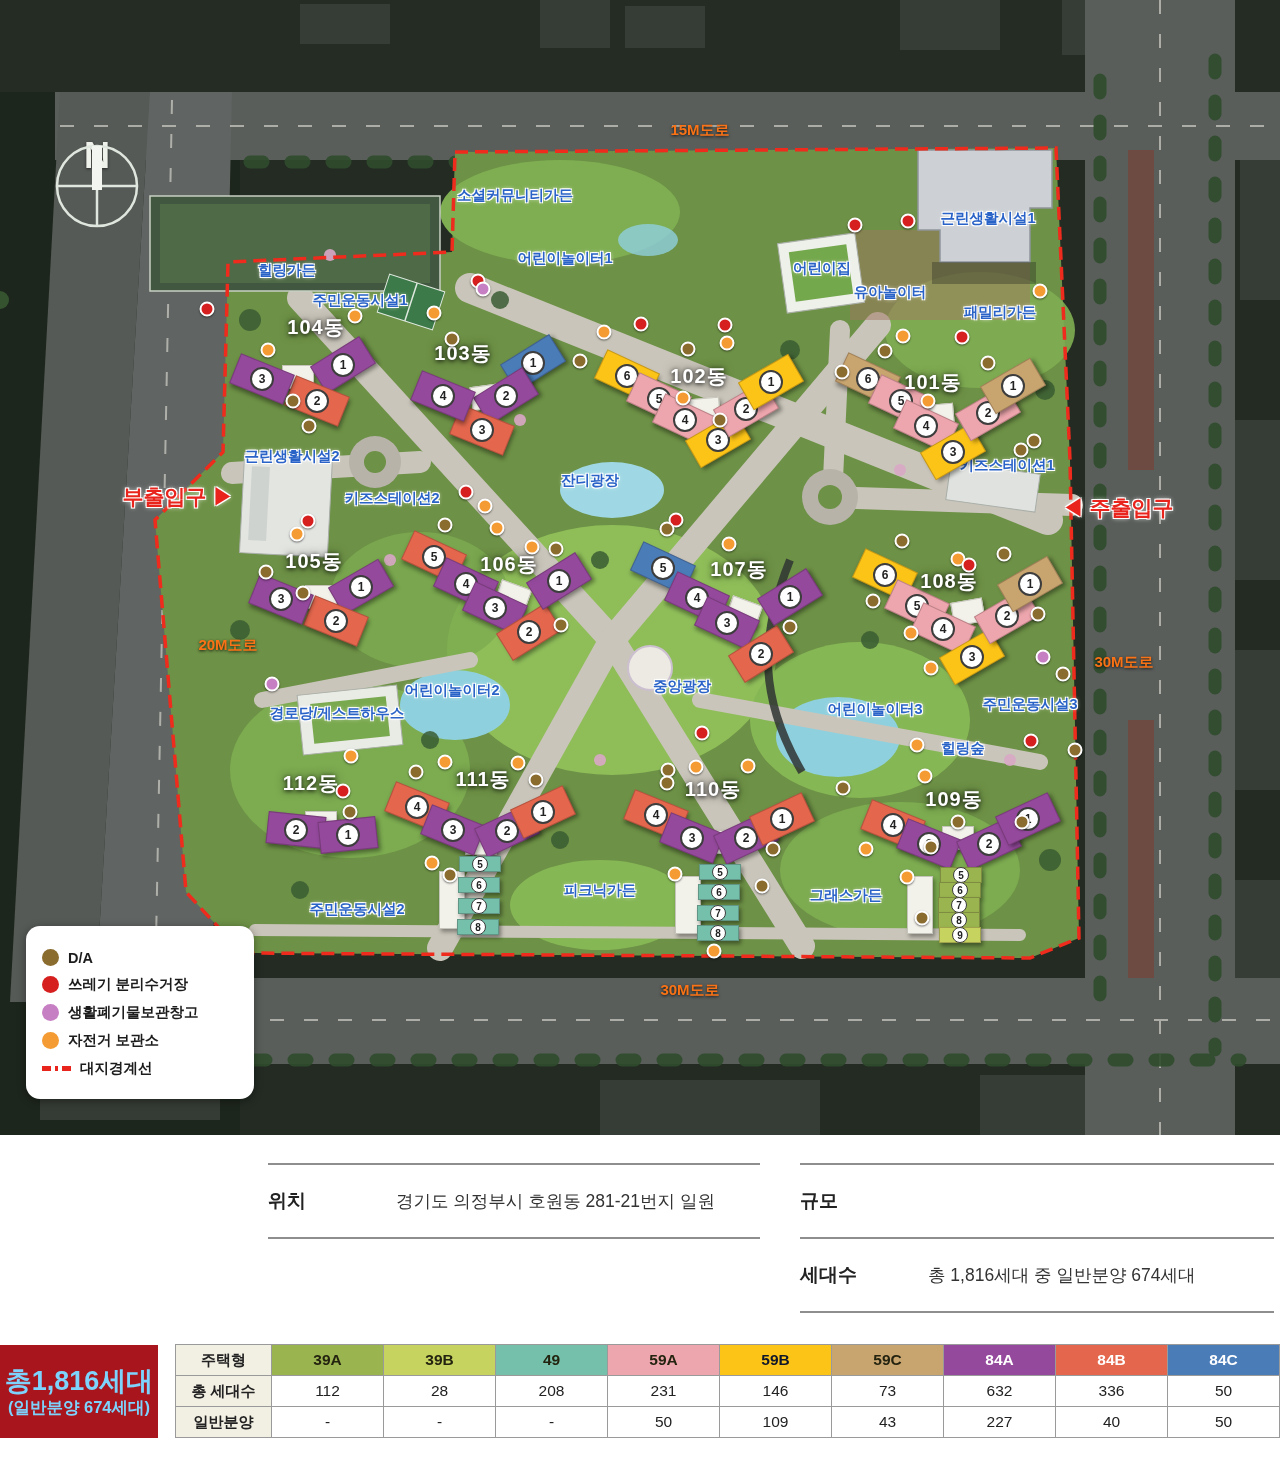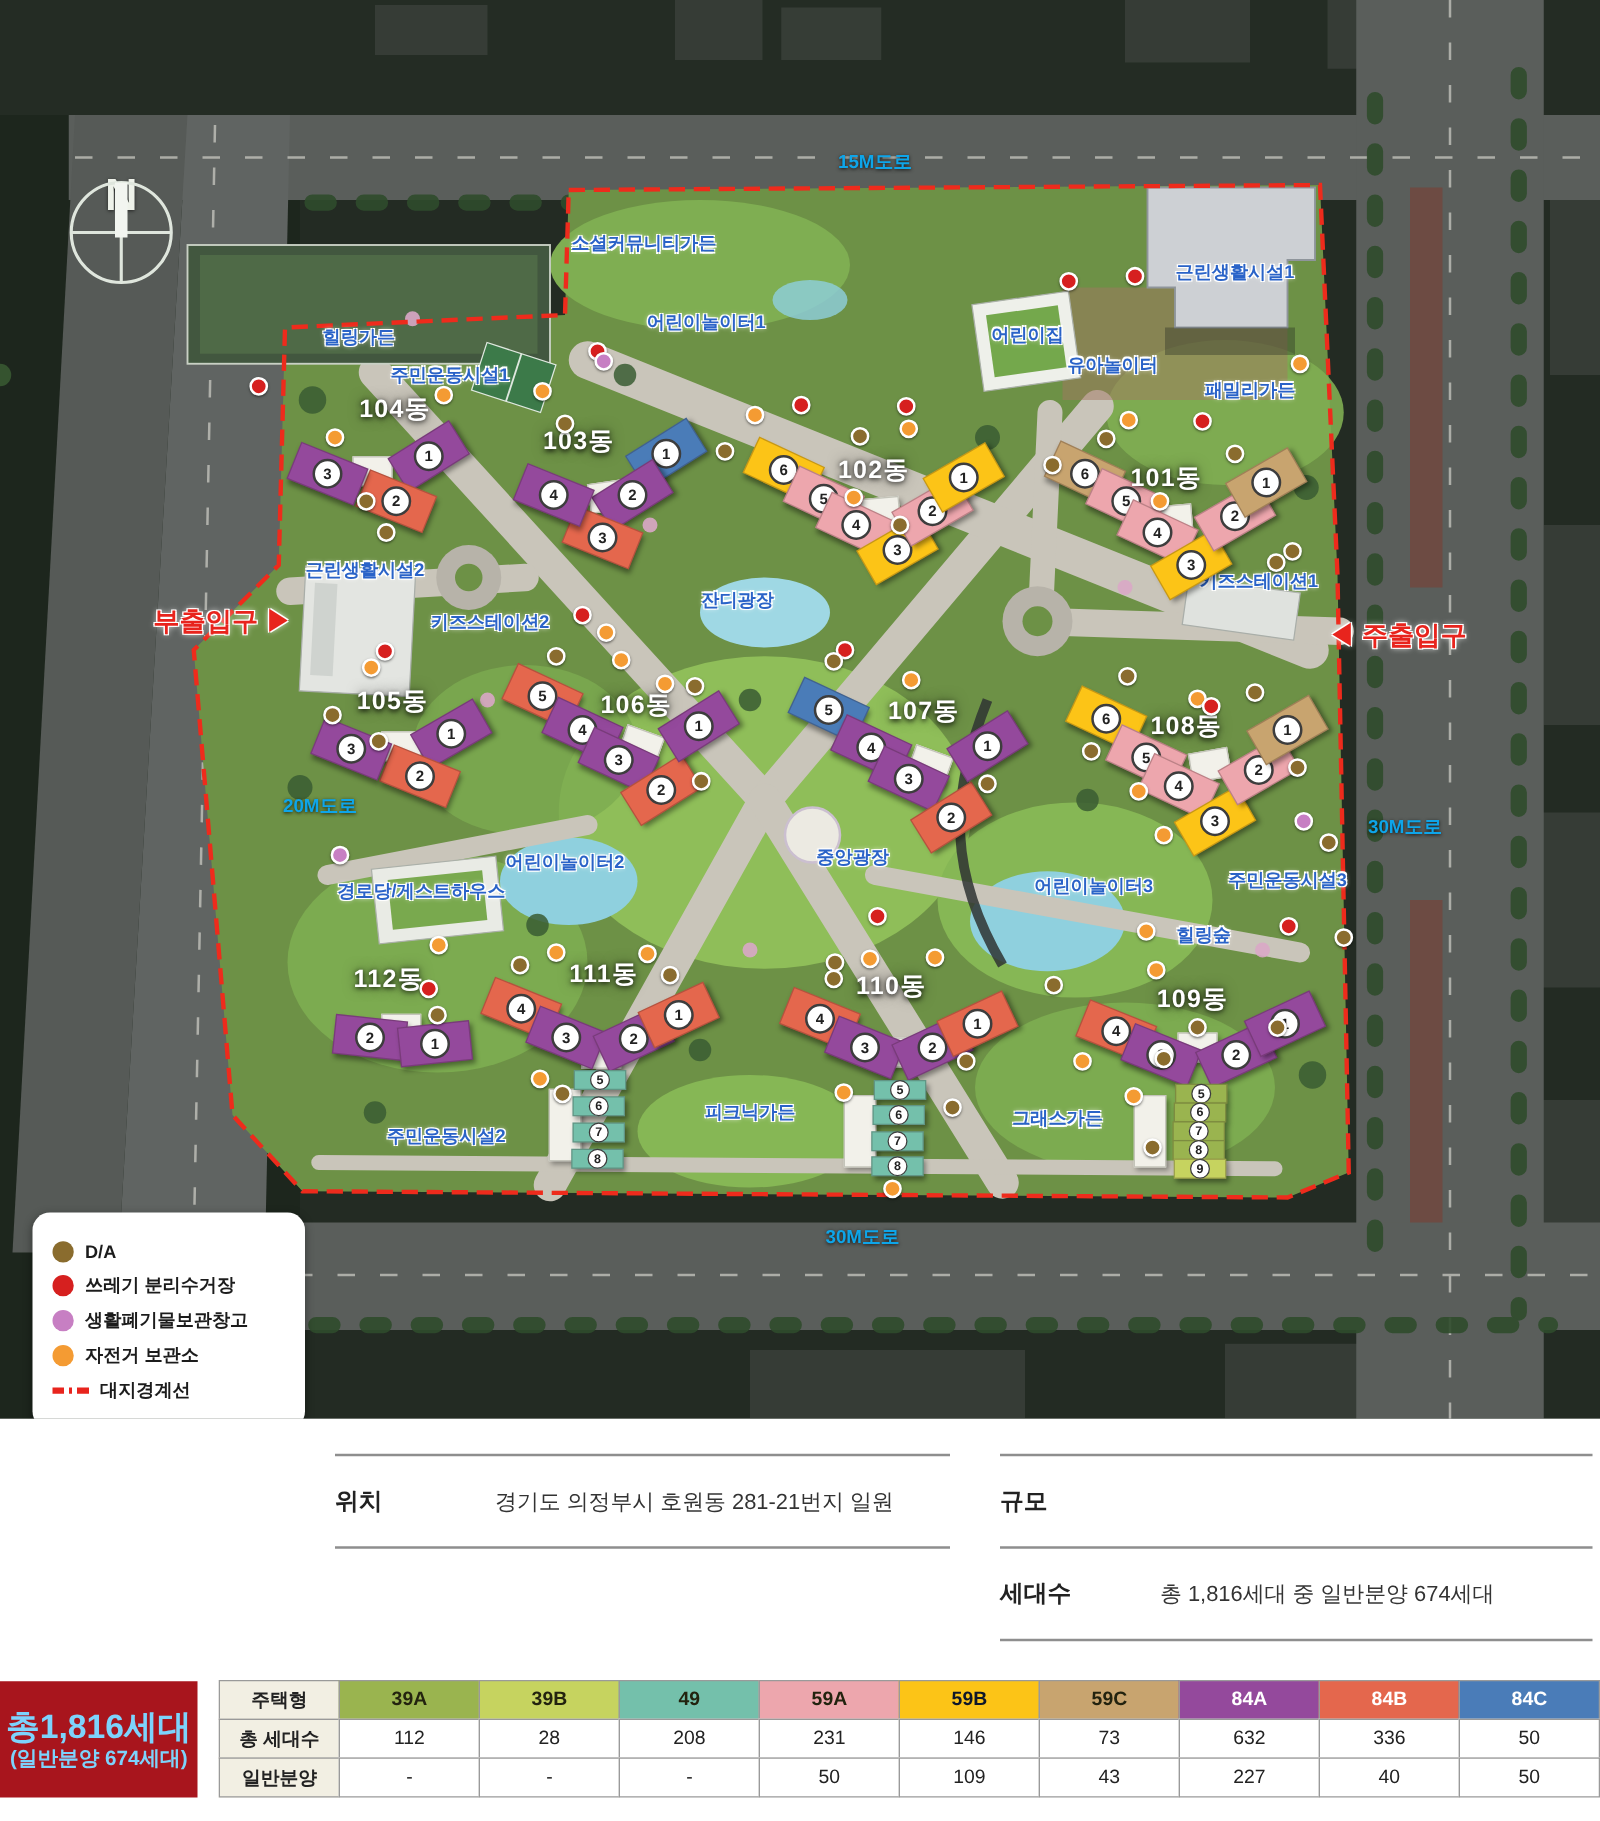--- a/index.html
+++ b/index.html
@@ -6,33 +6,33 @@
   .page{position:relative;width:1280px;height:1457px;background:#fff;overflow:hidden;
         font-family:"Liberation Sans",sans-serif;}
   
   .map{position:absolute;left:0;top:0;width:1280px;height:1135px;background:#232b23;overflow:hidden;}
   .map svg{position:absolute;left:0;top:0;}
   .overlay{position:absolute;left:0;top:0;width:1280px;height:1135px;}
   .bldg-label{position:absolute;transform:translate(-50%,-50%);color:#fff;font-size:20px;font-weight:bold;
       white-space:nowrap;text-shadow:0 1px 4px rgba(0,0,0,.85),0 0 10px rgba(0,0,0,.5);letter-spacing:1px;}
   .facility-label{position:absolute;transform:translate(-50%,-50%);color:#2a63c8;font-size:14.5px;font-weight:bold;white-space:nowrap;
       text-shadow:-1px -1px 0 #fff,1px -1px 0 #fff,-1px 1px 0 #fff,1px 1px 0 #fff,0 0 4px #fff;}
-  .road-label{position:absolute;transform:translate(-50%,-50%);color:#0ea5e9;font-size:15px;font-weight:bold;white-space:nowrap;
+  .road-label{position:absolute;transform:translate(-50%,-50%);color:#f97316;font-size:15px;font-weight:bold;white-space:nowrap;
       text-shadow:0 1px 3px rgba(0,0,0,.8);}
   .entrance-label{position:absolute;transform:translate(-50%,-50%);color:#e8241d;font-size:21px;font-weight:900;white-space:nowrap;
       text-shadow:-1px -1px 0 #fff,1px -1px 0 #fff,-1px 1px 0 #fff,1px 1px 0 #fff,0 0 5px #fff;}
   .unit{position:absolute;box-shadow:2px 3px 4px rgba(0,0,0,.4);border:1px solid rgba(40,20,20,.25);}
   .badge{position:absolute;left:50%;top:50%;background:#fff;border:2px solid #3d3d3d;border-radius:50%;
       color:#222;font-weight:bold;display:flex;align-items:center;justify-content:center;}
   .core{position:absolute;background:#f2f1ea;border:1px solid #c4c4ba;box-shadow:2px 3px 4px rgba(0,0,0,.35);}
   .dot{position:absolute;border-radius:50%;border:2px solid #fff;box-shadow:0 1px 2px rgba(0,0,0,.5);
       width:11px;height:11px;transform:translate(-50%,-50%);}
   
-  .legend{position:absolute;left:26px;top:970px;width:188px;background:#fff;border-radius:14px;
-      box-shadow:0 2px 8px rgba(0,0,0,.4);padding:14px 14px 12px 16px;}
+  .legend{position:absolute;left:26px;top:926px;width:188px;background:#fff;border-radius:14px;
+      box-shadow:0 2px 8px rgba(0,0,0,.4);padding:14px 24px 12px 16px;}
   .legend-row{display:flex;align-items:center;margin:9px 0;}
   .legend-swatch{width:17px;height:17px;border-radius:50%;margin-right:9px;flex:0 0 auto;}
   .legend-dash{width:30px;height:5px;margin-right:8px;flex:0 0 auto;
       background:repeating-linear-gradient(90deg,#e8241d 0 9px,transparent 9px 13px,#e8241d 13px 16px,transparent 16px 20px);}
   .legend-text{font-size:14.5px;font-weight:bold;color:#1c1c1c;white-space:nowrap;}
   
   .compass{position:absolute;left:52px;top:138px;width:90px;text-align:center;}
   .compass .n{color:#eef2ea;font-size:36px;font-weight:bold;text-shadow:0 1px 3px rgba(0,0,0,.6);line-height:1;}
   
   .overview{position:absolute;left:0;top:1135px;width:1280px;height:210px;background:#fff;}
@@ -199,21 +199,21 @@
         <circle cx="1010" cy="760" r="6"></circle>
           <circle cx="600" cy="760" r="6"></circle>
           <circle cx="390" cy="560" r="6"></circle>
       </g>
 
       <path d="M455,152 L1056,148 L1070,460 L1079,938 L1030,958 L242,953 L186,892 L155,520 L223,452 L228,262 L452,252 Z" fill="none" stroke="#ee2b1c" stroke-width="3.5" stroke-dasharray="13 7"></path>
     </svg>
 
     <div class="overlay" id="overlay">
         <div class="road-label" style="left: 700px; top: 130px;">15M도로</div>
-        <div class="road-label" style="left: 228px; top: 645px; margin-left: 28px;">20M도로</div>
+        <div class="road-label" style="left: 228px; top: 645px;">20M도로</div>
         <div class="road-label" style="left: 1124px; top: 662px;">30M도로</div>
         <div class="road-label" style="left: 690px; top: 990px;">30M도로</div>
         <div class="entrance-label" style="left: 178px; top: 497px;">부출입구 ▶</div>
         <div class="entrance-label" style="left: 1118px; top: 508px;">◀ 주출입구</div>
         <div class="facility-label" style="left: 515px; top: 195px;">소셜커뮤니티가든</div>
         <div class="facility-label" style="left: 565px; top: 258px;">어린이놀이터1</div>
         <div class="facility-label" style="left: 287px; top: 270px;">힐링가든</div>
         <div class="facility-label" style="left: 360px; top: 300px;">주민운동시설1</div>
         <div class="facility-label" style="left: 988px; top: 218px;">근린생활시설1</div>
         <div class="facility-label" style="left: 822px; top: 268px;">어린이집</div>

